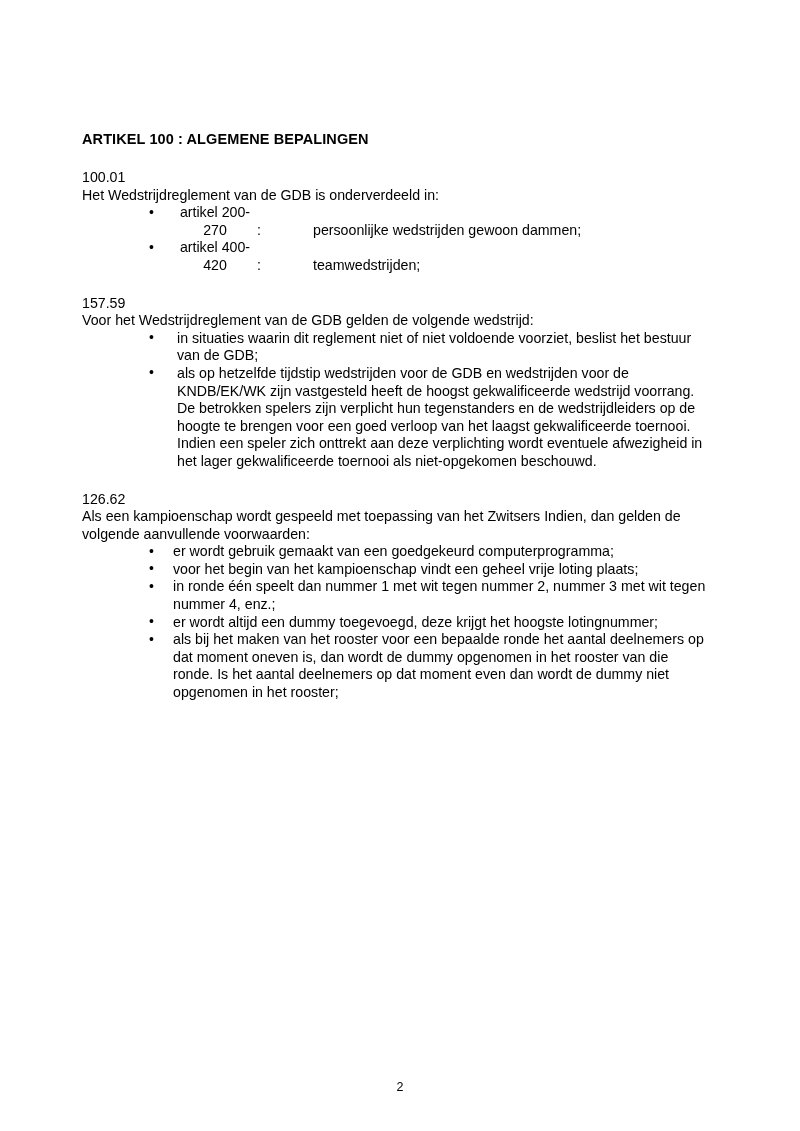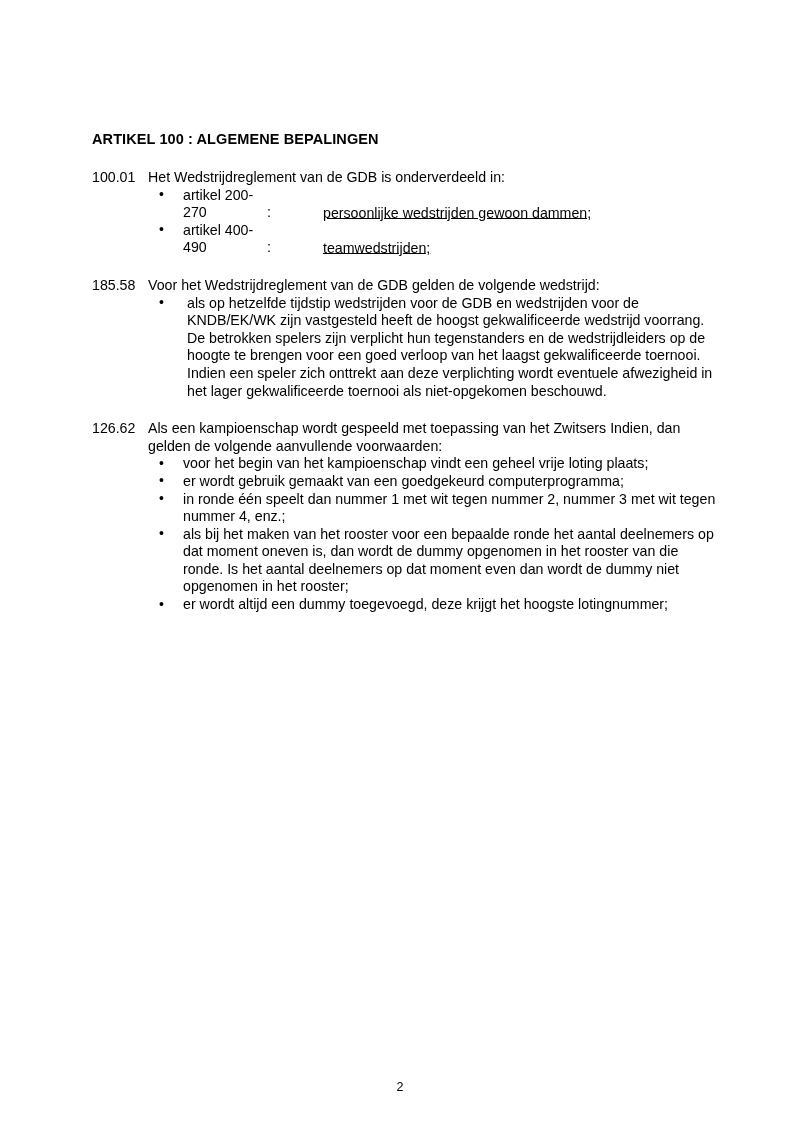--- a/index.html
+++ b/index.html
@@ -15,21 +15,21 @@
   .page {
     position: relative;
     width: 800px;
     height: 1131px;
     background: #ffffff;
     overflow: hidden;
     box-sizing: border-box;
   }
   .content {
     position: absolute;
-    left: 92px;
+    left: 82px;
     top: 130px;
     width: 630px;
   }
 
   
   .doc-title {
     font-size: 14.5px;
     font-weight: bold;
     letter-spacing: 0.1px;
     line-height: 18px;
@@ -38,20 +38,21 @@
 
   
   .clause {
     margin: 0 0 20px 0;
   }
   .clause-head {
     display: flex;
     align-items: flex-start;
     font-size: 14.2px;
     line-height: 17.6px;
+    flex-direction: column;
   }
   .clause-num {
     flex: 0 0 auto;
     width: 56px;
     white-space: nowrap;
   }
   .clause-text {
     flex: 1 1 auto;
   }
 
@@ -81,28 +82,28 @@
     padding-left: 28px;
   }
 
   
   .bullets > li.cols {
     padding-left: 24px;
   }
   .cols .col-label {
     display: inline-block;
     width: 84px;
+    text-align: center;
   }
   .cols .col-sep {
     display: inline-block;
     width: 56px;
   }
   .cols .col-value {
     display: inline;
-    text-decoration: underline;
   }
 
   
   .clause-head + .bullets {
     margin-top: 0;
   }
 
   
   .page-number {
     position: absolute;
@@ -124,43 +125,44 @@
     <h1 class="doc-title">ARTIKEL 100 : ALGEMENE BEPALINGEN</h1>
 
     <div id="clause-container">
         <div class="clause">
           <div class="clause-head">
             <span class="clause-num">100.01</span>
             <span class="clause-text">Het Wedstrijdreglement van de GDB is onderverdeeld in:</span>
           </div>
           <ul class="bullets">
             <li class="cols"><span class="col-label">artikel 200-270</span><span class="col-sep">:</span><span class="col-value">persoonlijke wedstrijden gewoon dammen;</span></li>
-            <li class="cols"><span class="col-label">artikel 400-490</span><span class="col-sep">:</span><span class="col-value">teamwedstrijden;</span></li>
+            <li class="cols"><span class="col-label">artikel 400-420</span><span class="col-sep">:</span><span class="col-value">teamwedstrijden;</span></li>
           </ul>
         </div>
         <div class="clause">
           <div class="clause-head">
-            <span class="clause-num">185.58</span>
+            <span class="clause-num">157.59</span>
             <span class="clause-text">Voor het Wedstrijdreglement van de GDB gelden de volgende wedstrijd:</span>
           </div>
           <ul class="bullets">
+            <li class="indent-extra">in situaties waarin dit reglement niet of niet voldoende voorziet, beslist het bestuur van de GDB;</li>
             <li class="indent-extra">als op hetzelfde tijdstip wedstrijden voor de GDB en wedstrijden voor de KNDB/EK/WK zijn vastgesteld heeft de hoogst gekwalificeerde wedstrijd voorrang. De betrokken spelers zijn verplicht hun tegenstanders en de wedstrijdleiders op de hoogte te brengen voor een goed verloop van het laagst gekwalificeerde toernooi. Indien een speler zich onttrekt aan deze verplichting wordt eventuele afwezigheid in het lager gekwalificeerde toernooi als niet-opgekomen beschouwd.</li>
           </ul>
         </div>
         <div class="clause">
           <div class="clause-head">
             <span class="clause-num">126.62</span>
             <span class="clause-text">Als een kampioenschap wordt gespeeld met toepassing van het Zwitsers Indien, dan gelden de volgende aanvullende voorwaarden:</span>
           </div>
           <ul class="bullets">
+            <li>er wordt gebruik gemaakt van een goedgekeurd computerprogramma;</li>
             <li>voor het begin van het kampioenschap vindt een geheel vrije loting plaats;</li>
-            <li>er wordt gebruik gemaakt van een goedgekeurd computerprogramma;</li>
             <li>in ronde één speelt dan nummer 1 met wit tegen nummer 2, nummer 3 met wit tegen nummer 4, enz.;</li>
+            <li>er wordt altijd een dummy toegevoegd, deze krijgt het hoogste lotingnummer;</li>
             <li>als bij het maken van het rooster voor een bepaalde ronde het aantal deelnemers op dat moment oneven is, dan wordt de dummy opgenomen in het rooster van die ronde. Is het aantal deelnemers op dat moment even dan wordt de dummy niet opgenomen in het rooster;</li>
-            <li>er wordt altijd een dummy toegevoegd, deze krijgt het hoogste lotingnummer;</li>
           </ul>
         </div>
       </div>
 
   </div>
 
   <div class="page-number">2</div>
 
 </div>
 

